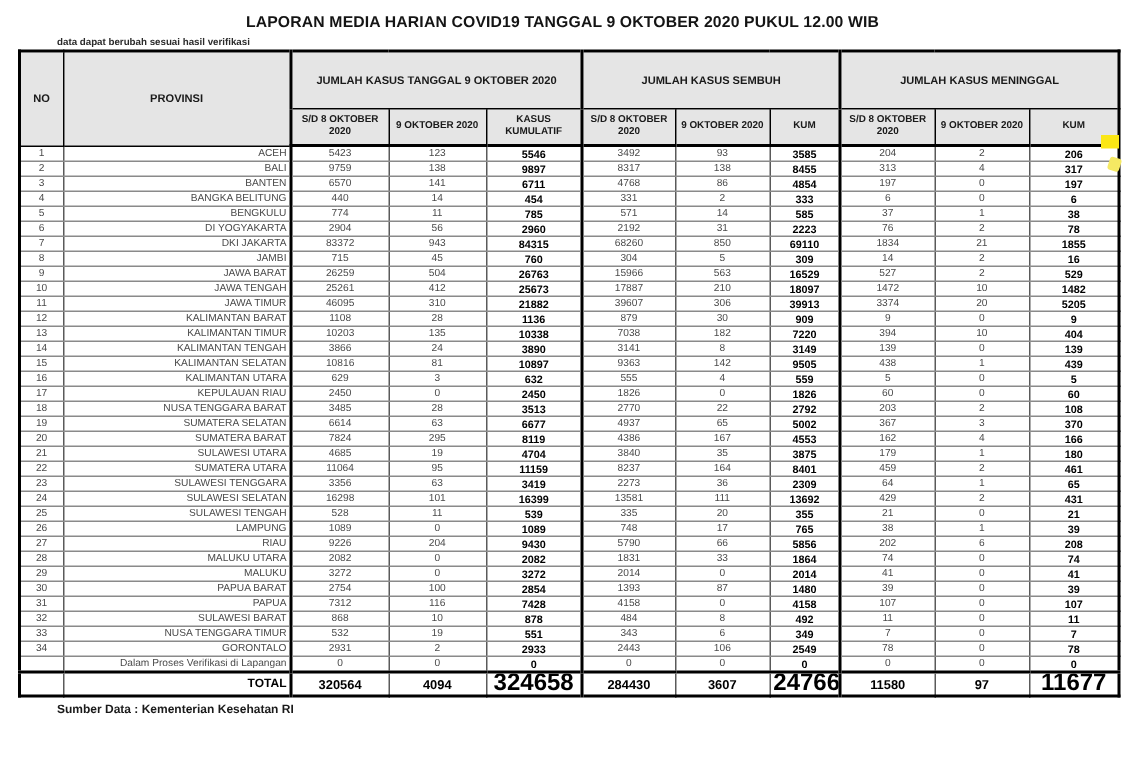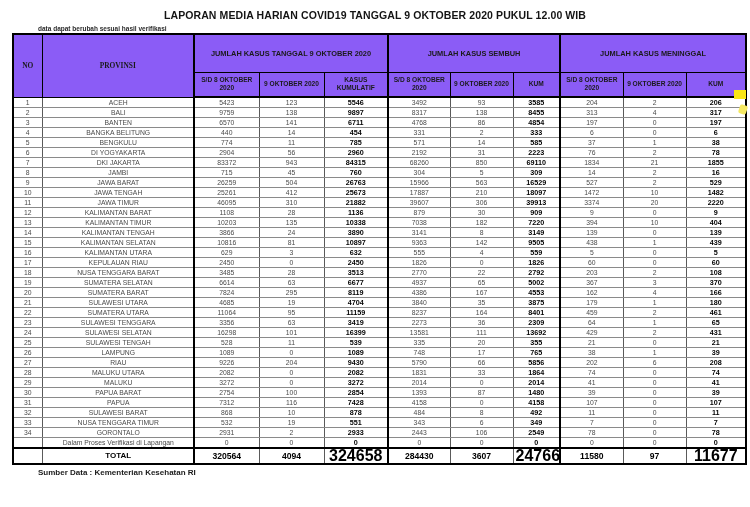--- a/index.html
+++ b/index.html
@@ -4,27 +4,27 @@
 <style>
   * { margin:0; padding:0; box-sizing:border-box; }
   html,body { width:750px; height:507px; background:#ffffff; font-family:"Liberation Sans", sans-serif; position:relative; overflow:hidden; }
   .title { position:absolute; top:9px; left:0; width:750px; text-align:center; font-size:10.5px; font-weight:bold; color:#141414; letter-spacing:0.1px; }
   .note { position:absolute; top:25px; left:38px; font-size:6.5px; font-weight:bold; color:#2a2a2a; }
   .footer { position:absolute; top:468px; left:38px; font-size:8px; font-weight:bold; color:#1a1a1a;text-align:center; }
 
   table { position:absolute; top:33px; left:12px; width:733px; border-collapse:collapse; table-layout:fixed; border:2px solid #000; }
   th, td { overflow:hidden; white-space:nowrap; }
 
-  thead th { background:#8b5cf6; border:1px solid #000; font-weight:bold; color:#1a1a1a; text-align:center; vertical-align:middle; }
+  thead th { background:#e5e5e5; border:1px solid #000; font-weight:bold; color:#1a1a1a; text-align:center; vertical-align:middle; }
   thead tr.group-row th { height:38px; font-size:7.4px; }
   thead tr.sub-row th { height:25px; font-size:6.6px; white-space:normal; line-height:1.25; padding:0 2px; border-bottom:2px solid #000; }
-  thead th.span2 { font-size:7.4px;font-family:Liberation Serif, serif; }
+  thead th.span2 { font-size:7.4px; }
 
   tbody td { border:1px solid #8a8a8a; border-left:1px solid #5a5a5a; border-right:1px solid #5a5a5a; height:9px; line-height:9px; font-size:6.8px; color:#4a4a4a; text-align:center; padding:0 2px; }
-  tbody td.province { text-align:center; padding-left:3px; }
+  tbody td.province { text-align:right; padding-left:3px; }
   tbody td.bold-col { font-weight:bold; color:#000; font-size:7.2px; }
 
   .gb { border-left:2px solid #000 !important; }
 
   tbody tr.total-row td { height:14px; line-height:14px; font-weight:bold; color:#000; font-size:8.6px; border-top:2px solid #000; }
   tbody tr.total-row td.bold-col { font-size:16px; }
   tbody tr.total-row td.province { font-size:8px; }
 
   .artifact-a { position:absolute; left:734px; top:90px; width:12px; height:9px; background:#FBE716; }
   .artifact-b { position:absolute; left:739px; top:105px; width:8px; height:9px; background:#f5e963; transform:rotate(18deg); border-radius:2px; }
@@ -204,21 +204,21 @@
         <td>11</td>
         <td class="province">JAWA TIMUR</td>
         <td class="gb">46095</td>
         <td>310</td>
         <td class="bold-col">21882</td>
         <td class="gb">39607</td>
         <td>306</td>
         <td class="bold-col">39913</td>
         <td class="gb">3374</td>
         <td>20</td>
-        <td class="bold-col">2220</td>
+        <td class="bold-col">5205</td>
       </tr>
       <tr>
         <td>12</td>
         <td class="province">KALIMANTAN BARAT</td>
         <td class="gb">1108</td>
         <td>28</td>
         <td class="bold-col">1136</td>
         <td class="gb">879</td>
         <td>30</td>
         <td class="bold-col">909</td>

